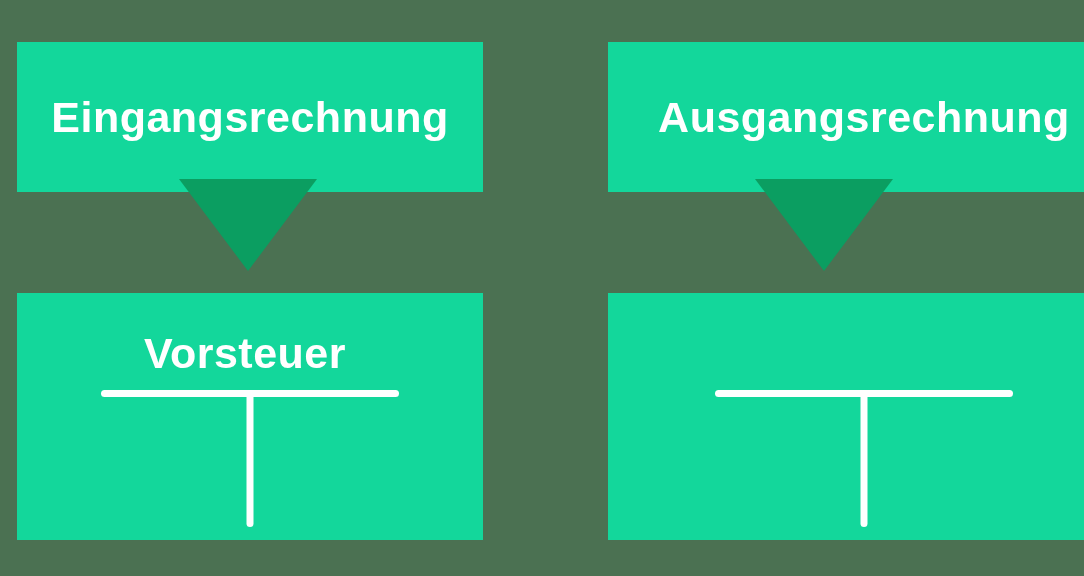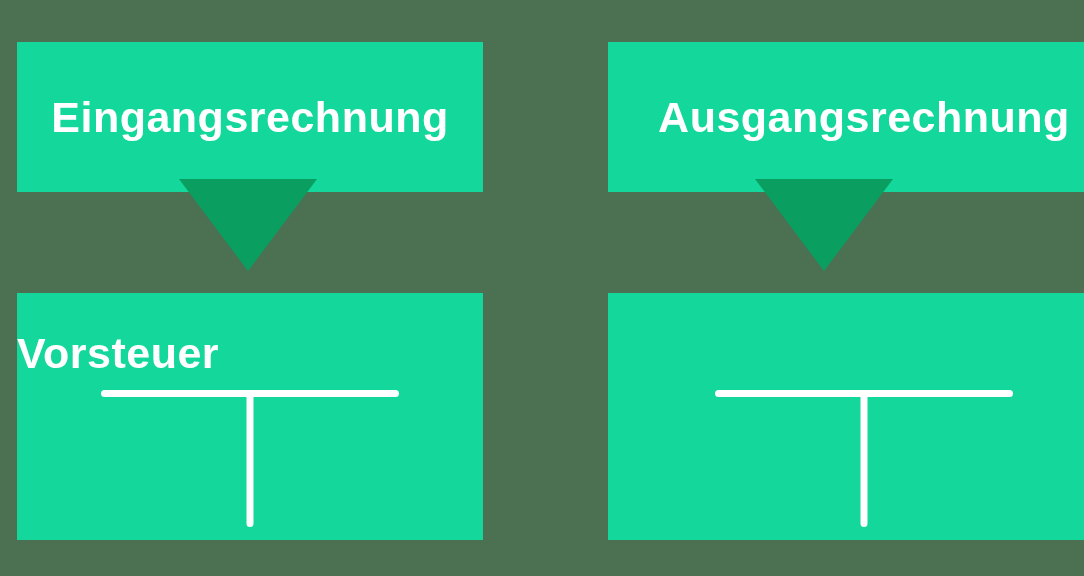--- a/index.html
+++ b/index.html
@@ -36,20 +36,21 @@
   .box-label {
     font-size: 43px;
     font-weight: bold;
     letter-spacing: 0.5px;
     color: var(--text);
     white-space: nowrap;
   }
   .target-label {
     position: absolute;
     top: 36px; left: 0; right: 10px;
+    text-align: center;
   }
   .arrow-down {
     position: absolute;
     top: 179px;
     width: 0; height: 0;
     border-left: 69px solid transparent;
     border-right: 69px solid transparent;
     border-top: 92px solid var(--arrow);
   }
   .arrow-left  { left: 179px; }

